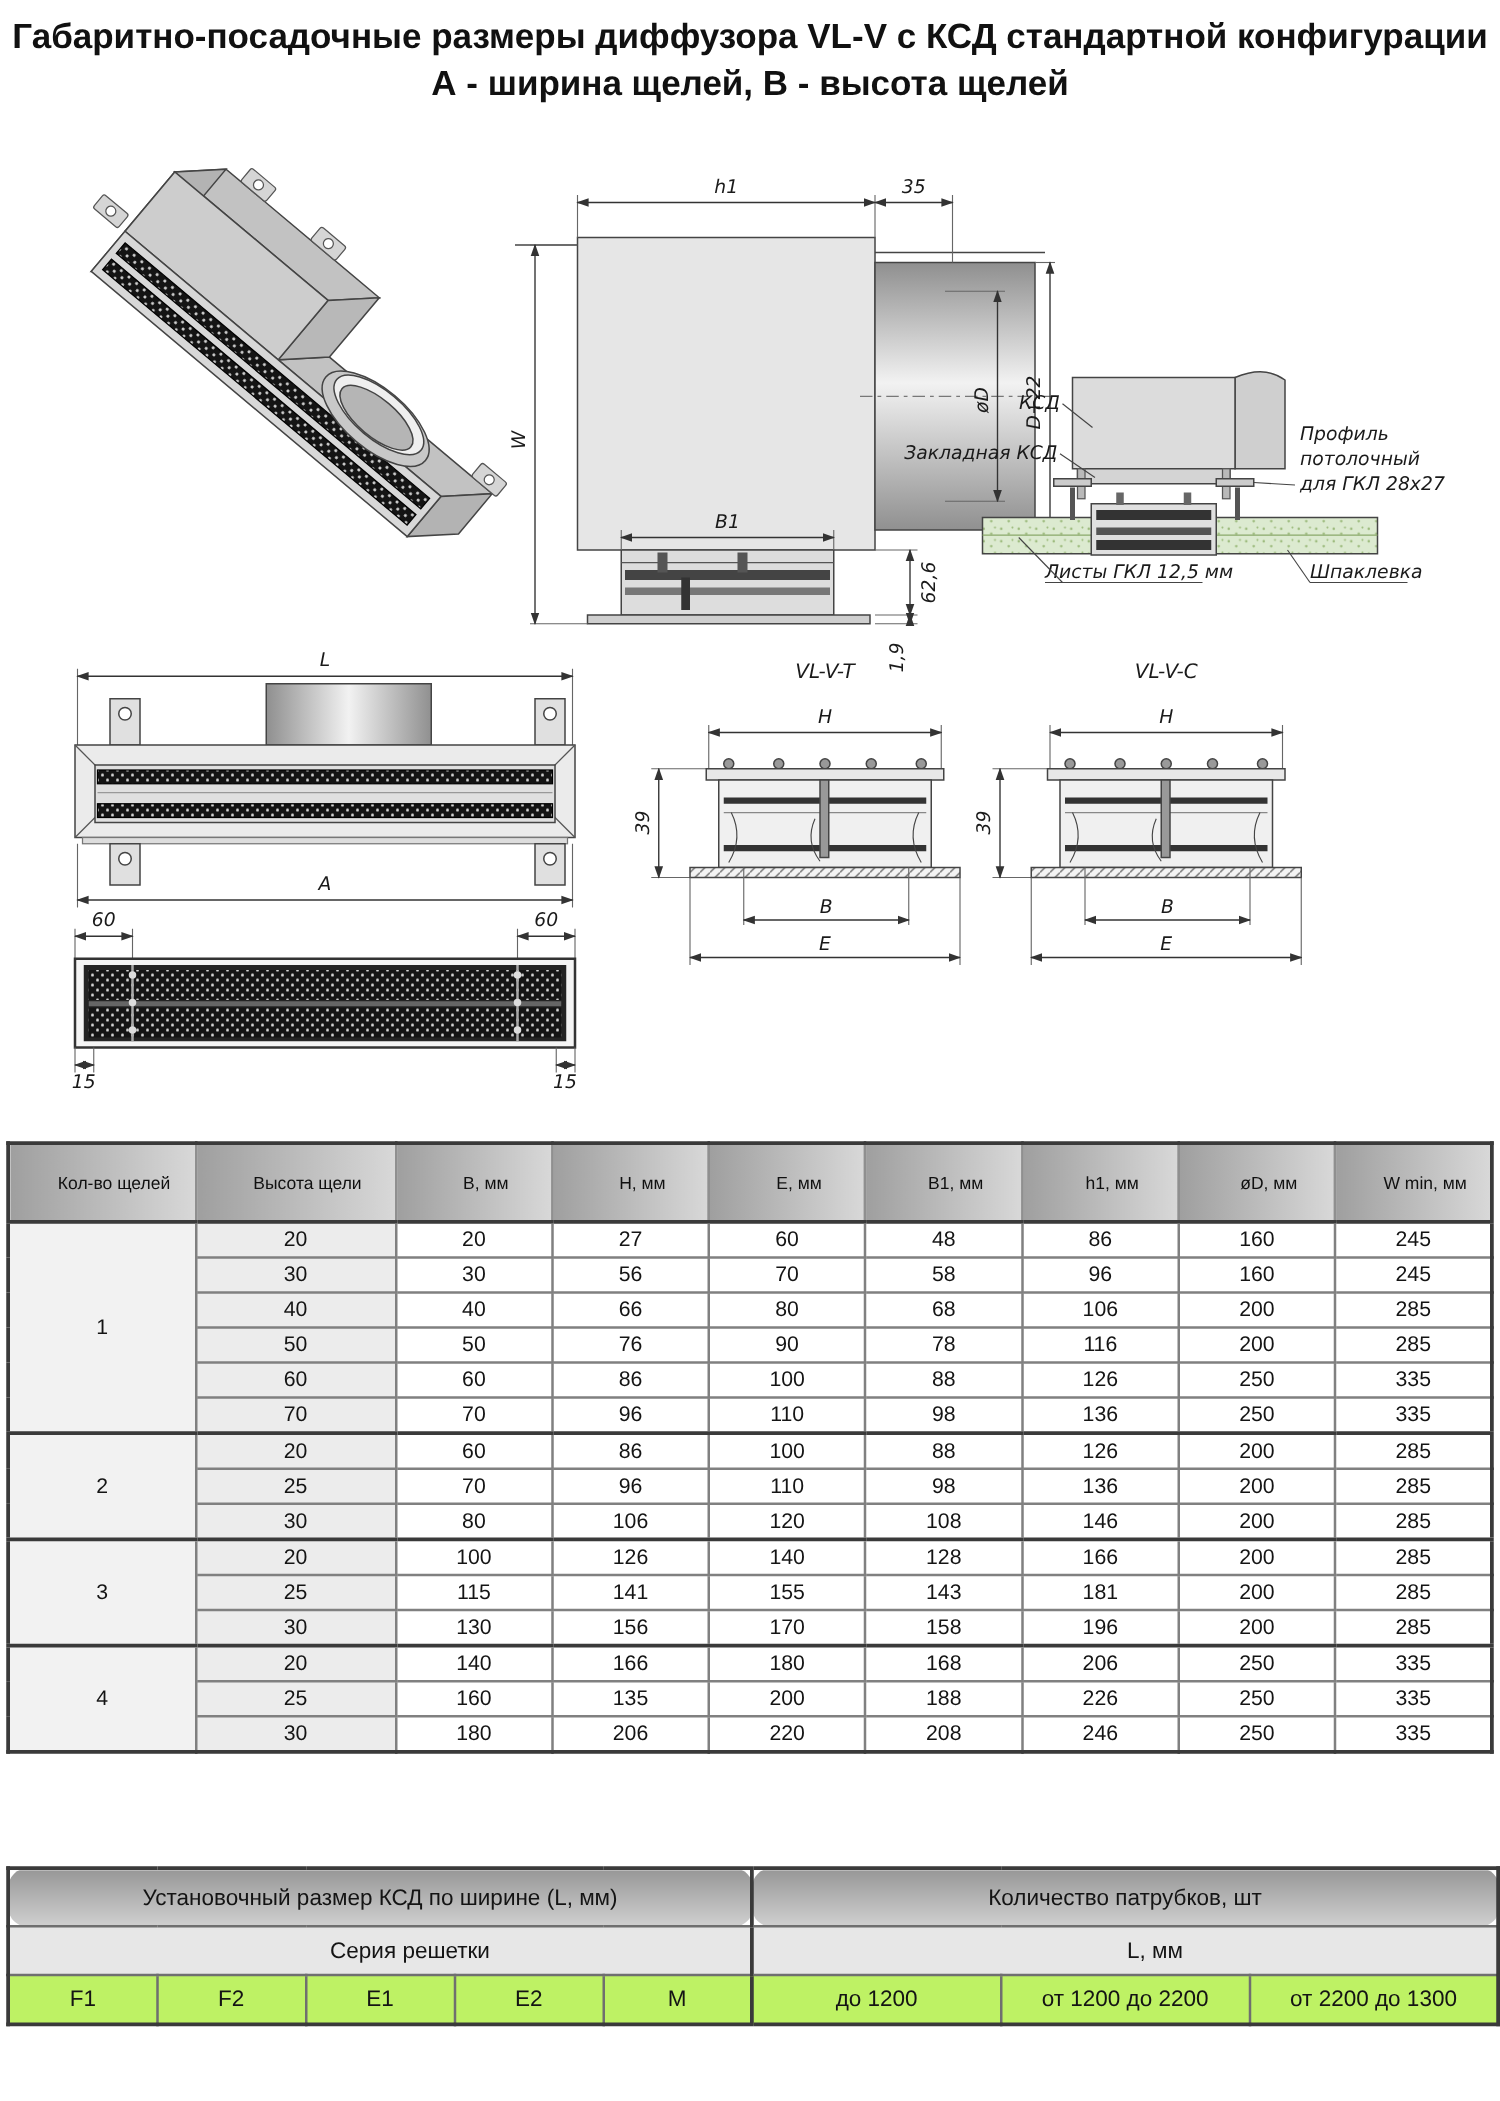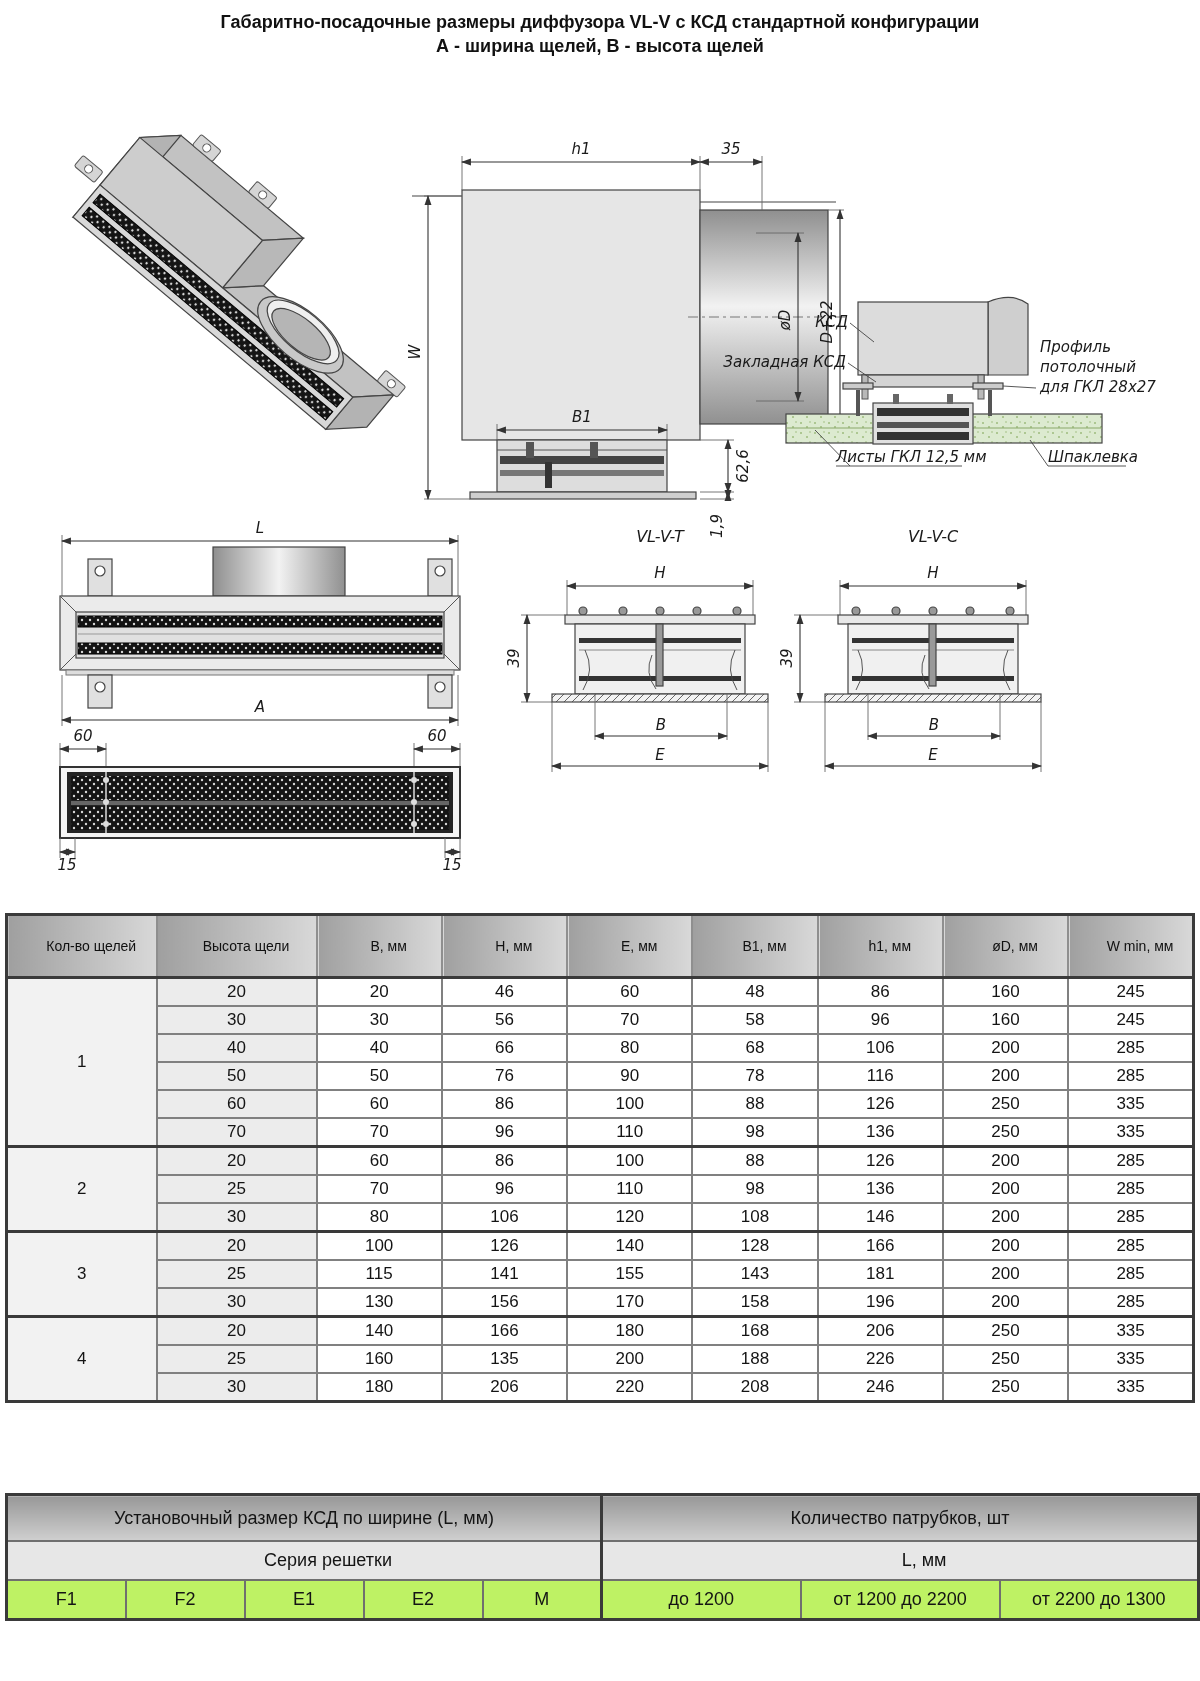--- a/index.html
+++ b/index.html
@@ -1,40 +1,40 @@
 <!DOCTYPE html>
 <html lang="ru"><head>
 <meta charset="utf-8">
 <style>
   html,body{margin:0;padding:0;background:#fff;}
   body{width:1200px;height:1681px;position:relative;overflow:hidden;
        font-family:"Liberation Sans",sans-serif;color:#141414;}
   .title-block{height:80px;padding-top:10px;text-align:center;
-       font-size:18px;font-weight:600;line-height:1.35;color:#111;}
+       font-size:28px;font-weight:600;line-height:1.35;color:#111;}
   .drawings{width:980px;height:790px;}
   svg text{font-family:"DejaVu Sans",sans-serif;}
   .dtext{font-style:italic;font-size:15px;fill:#1a1a1a;}
   .vtitle{font-style:italic;font-size:16px;fill:#1a1a1a;}
   .dim{stroke:#333;stroke-width:1.1;marker-start:url(#arr);marker-end:url(#arr);}
   .ext{stroke:#666;stroke-width:0.9;}
   .ldr{stroke:#444;stroke-width:0.9;fill:none;}
   .part{stroke:#444;stroke-width:1.2;}
   table{border-collapse:collapse;table-layout:fixed;}
   .main-table{width:1190px;margin:33px 0 0 5px;border:3px solid #3a3a3a;text-align:center;}
   .main-table th{height:58px;font-weight:normal;font-size:14px;
        background:linear-gradient(90deg,#9f9f9f 0%,#d8d8d8 100%);
        border:2px solid #8f8f8f;border-bottom:3px solid #3a3a3a;color:#101010;padding-left:20px;}
   .main-table td{height:26px;font-size:17px;border:2px solid #808080;padding:0;}
   .col-slots{background:#f2f2f2;}
   .col-height{background:#ececec;}
   .col-data{background:#ffffff;}
   .group-start td{border-top:3px solid #3a3a3a;}
   .bottom-table{width:1190px;margin:90px 0 0 5px;border:3px solid #3a3a3a;text-align:center;font-size:18px;}
   .bottom-table td{border:2px solid #6f6f6f;padding:0;}
-  .bt-head td{height:44px;background:linear-gradient(180deg,#989898 0%,#cfcfcf 100%);}
+  .bt-head td{height:44px;background:linear-gradient(180deg,#989898 0%,#cfcfcf 100%);border-radius:14px;}
   .bt-sub td{height:37px;background:#e7e7e7;padding-left:48px;}
   .bt-cols td{height:37px;background:#bef264;margin-left:15px;}
   .bt-vals td{height:37px;background:#ffffff;}
   .mid{border-left:3px solid #3a3a3a !important;}
 </style>
 </head>
 <body>
 
 <div class="title-block">
   <div>Габаритно-посадочные размеры диффузора VL-V с КСД стандартной конфигурации</div>
@@ -342,21 +342,21 @@
       <th>h1, мм</th>
       <th>øD, мм</th>
       <th>W min, мм</th>
     </tr>
   </thead>
   <tbody id="main-tbody">
       <tr class="group-start">
         <td rowspan="6" class="col-slots">1</td>
         <td class="col-height">20</td>
         <td class="col-data">20</td>
-        <td class="col-data">46</td>
+        <td class="col-data">27</td>
         <td class="col-data">60</td>
         <td class="col-data">48</td>
         <td class="col-data">86</td>
         <td class="col-data">160</td>
         <td class="col-data">245</td>
       </tr>
       <tr>
         <td class="col-height">30</td>
         <td class="col-data">30</td>
         <td class="col-data">56</td>

